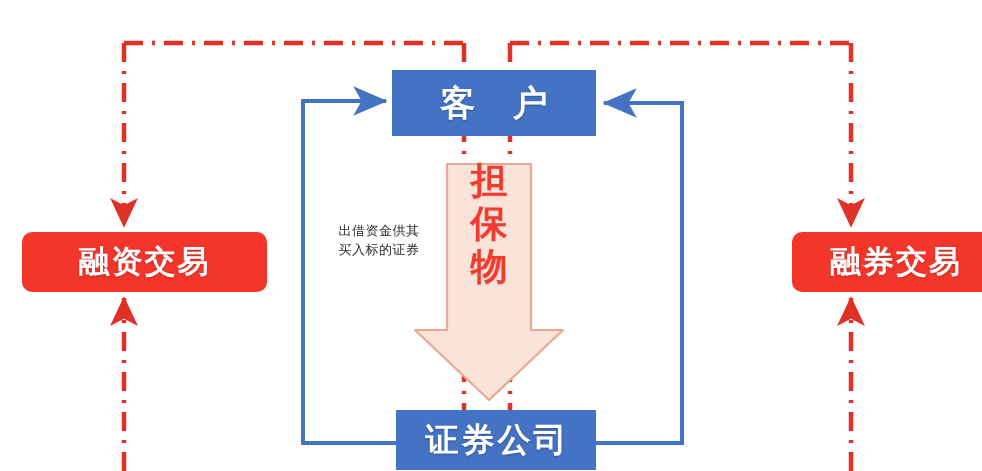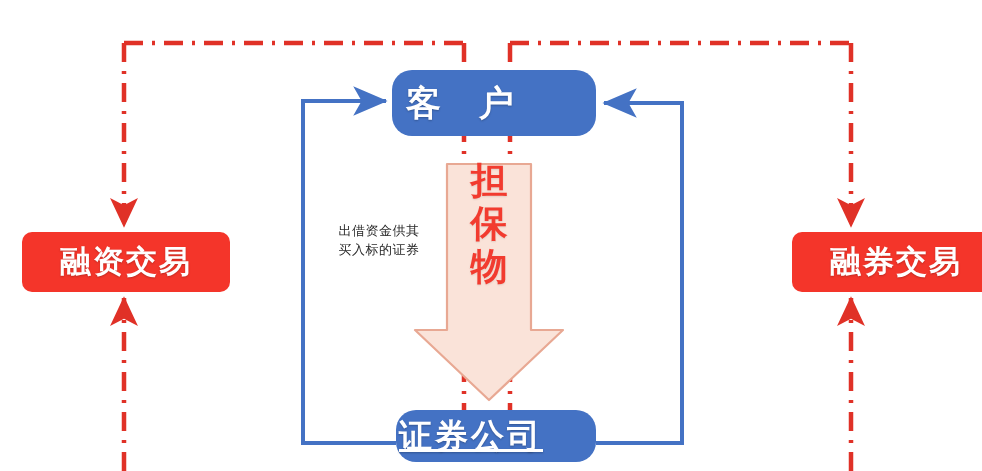--- a/index.html
+++ b/index.html
@@ -22,45 +22,44 @@
     left: 0;
     top: 0;
     width: 982px;
     height: 471px;
   }
 
   
   .blue-box {
     position: absolute;
     background: #4472c4;
-    border-radius: 20px;
+    border-radius: 0;
     color: #ffffff;
     display: flex;
     align-items: center;
-    justify-content: flex-start;
+    justify-content: center;
     font-weight: bold;
     letter-spacing: 2px;
     text-shadow: 0 1px 2px rgba(0,0,0,0.25);
     z-index: 6;
   }
   #customer-box {
     left: 392px;
     top: 70px;
     width: 204px;
     height: 66px;
     font-size: 35px;
   }
   #customer-box .lbl { letter-spacing: 14px; padding-left: 14px; }
   #broker-box {
     left: 396px;
     top: 410px;
     width: 200px;
-    height: 52px;
+    height: 60px;
     font-size: 33px;
-    text-decoration: underline;
   }
   #broker-box .lbl { letter-spacing: 3px; padding-left: 3px; }
 
   
   .red-box {
     position: absolute;
     background: #f4352a;
     border-radius: 10px;
     color: #ffffff;
     display: flex;
@@ -68,21 +67,21 @@
     justify-content: center;
     font-weight: bold;
     font-size: 31px;
     letter-spacing: 2px;
     text-shadow: 0 1px 2px rgba(0,0,0,0.22);
     z-index: 6;
   }
   #finance-box {
     left: 22px;
     top: 232px;
-    width: 208px;
+    width: 245px;
     height: 60px;
   }
   #securities-box {
     left: 752px;
     top: 232px;
     width: 208px;
     height: 60px;
     margin-left: 40px;
   }
 

